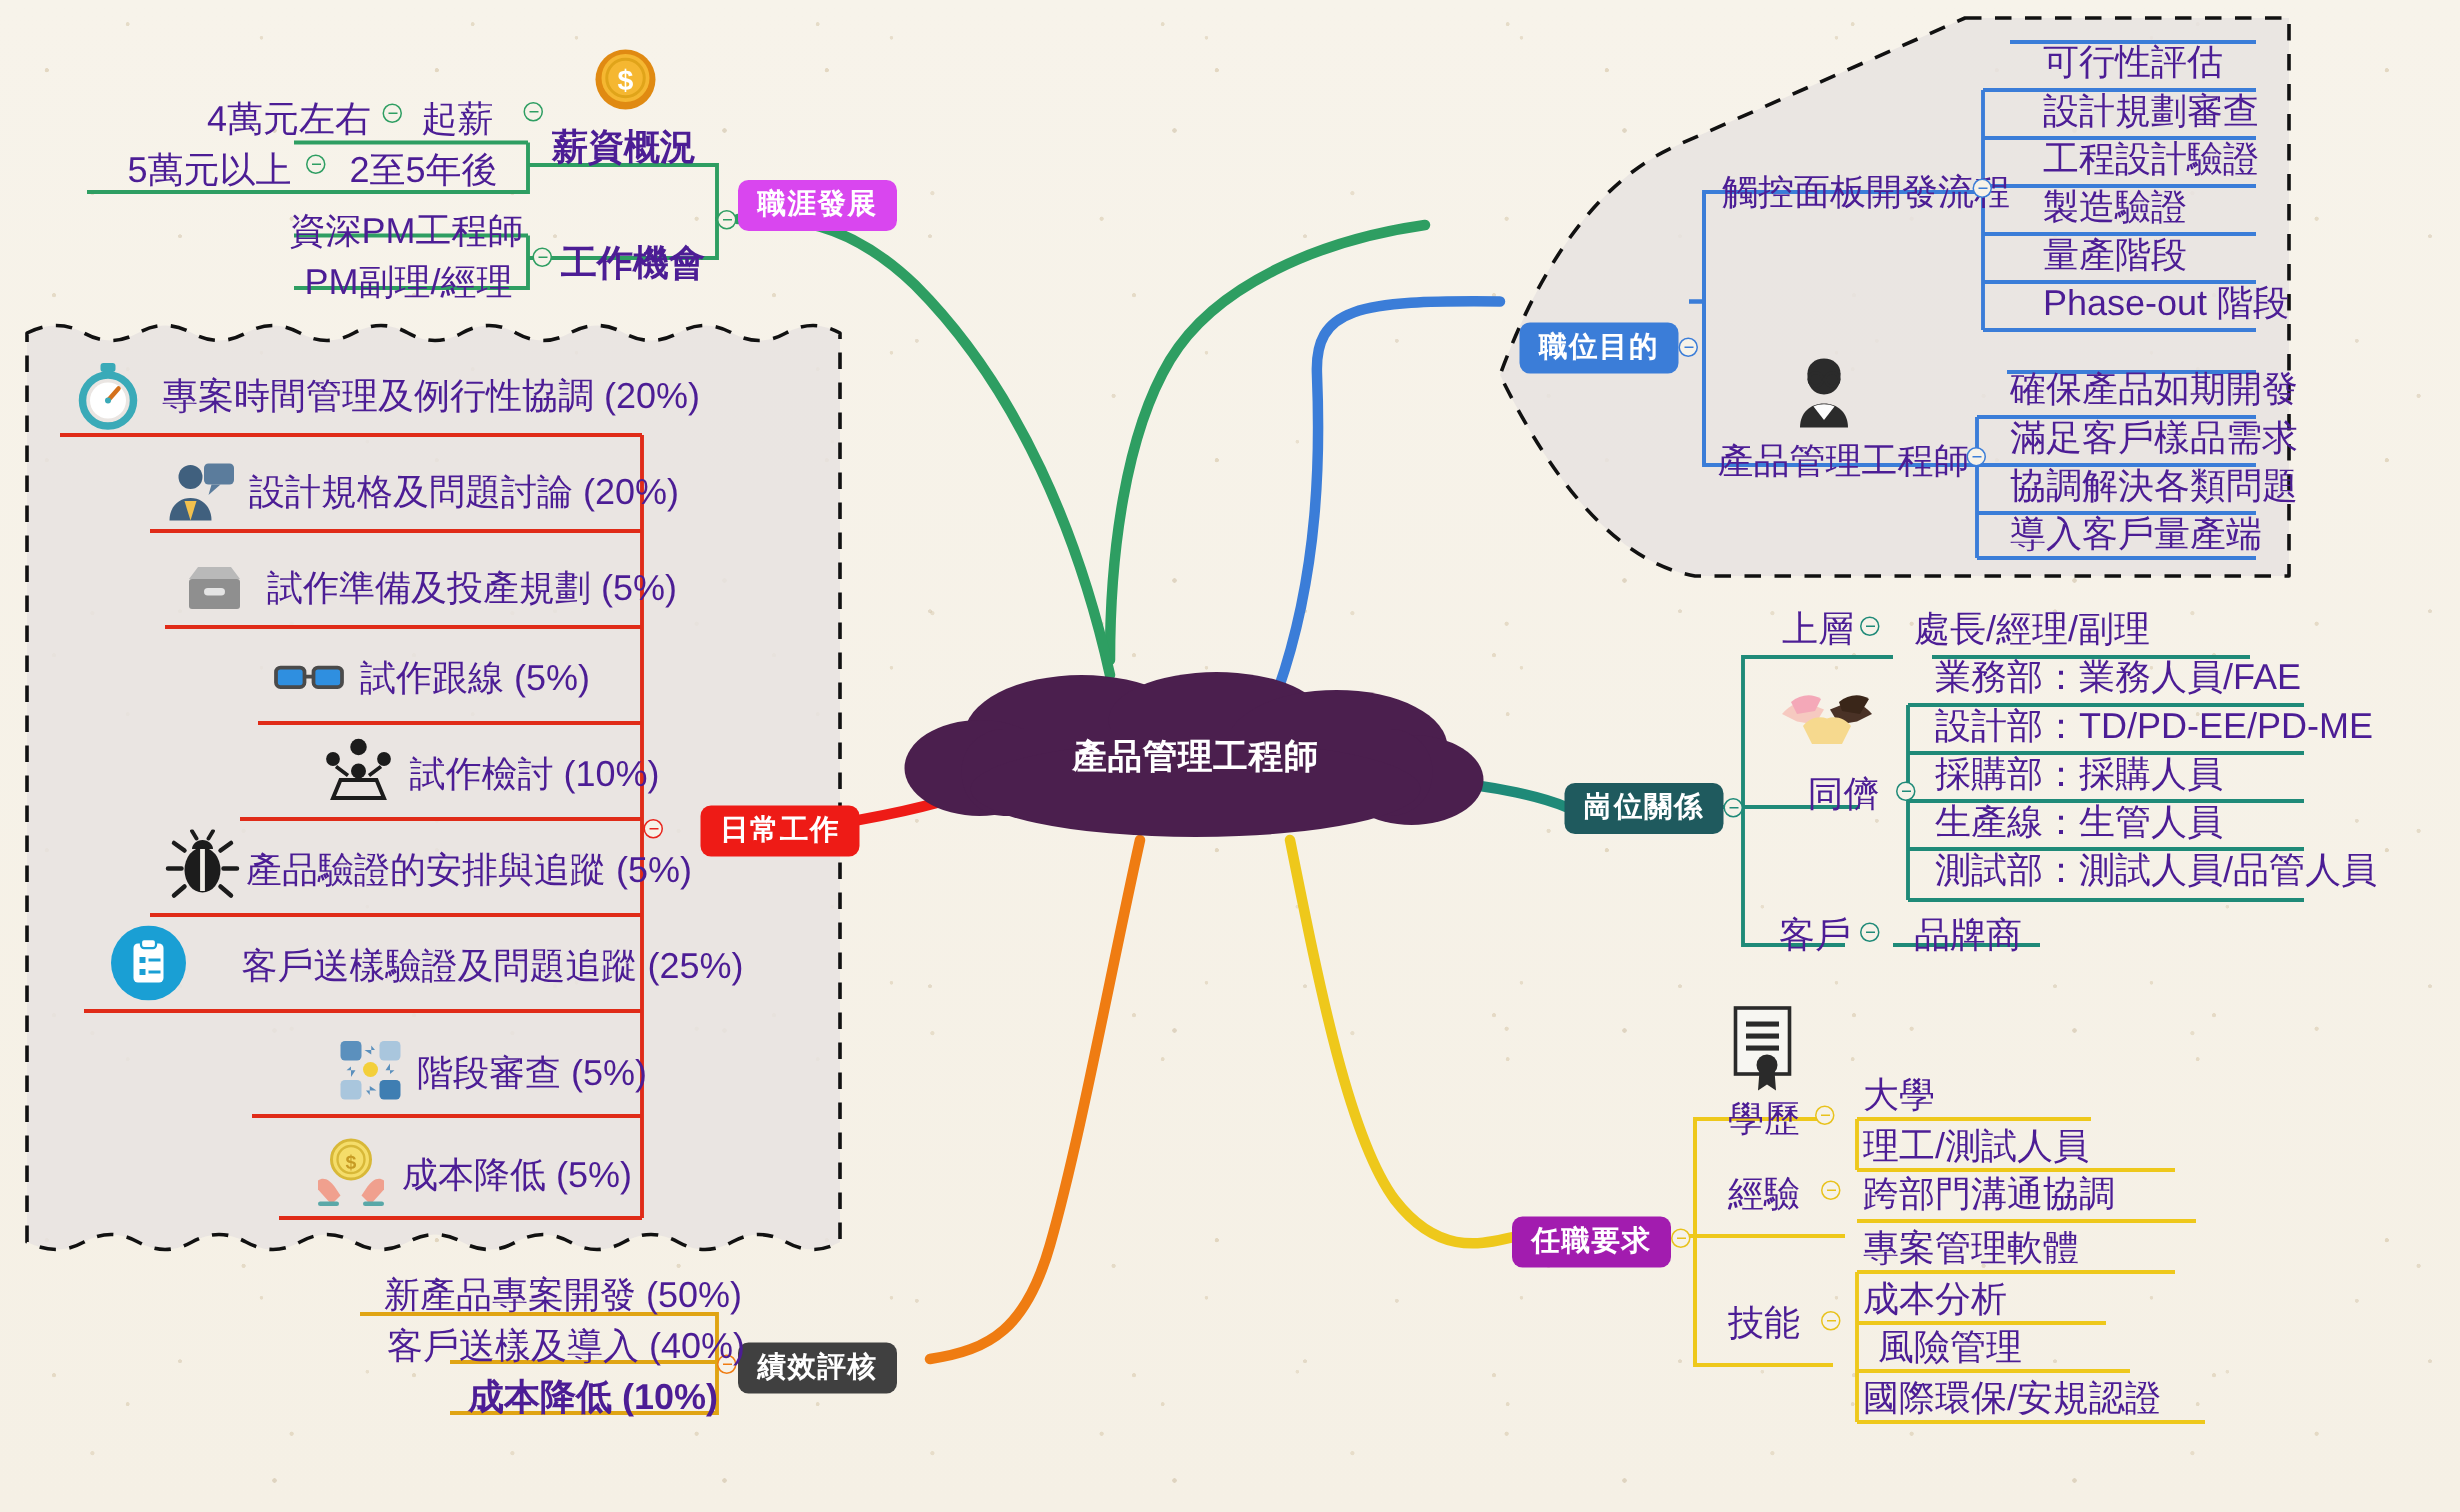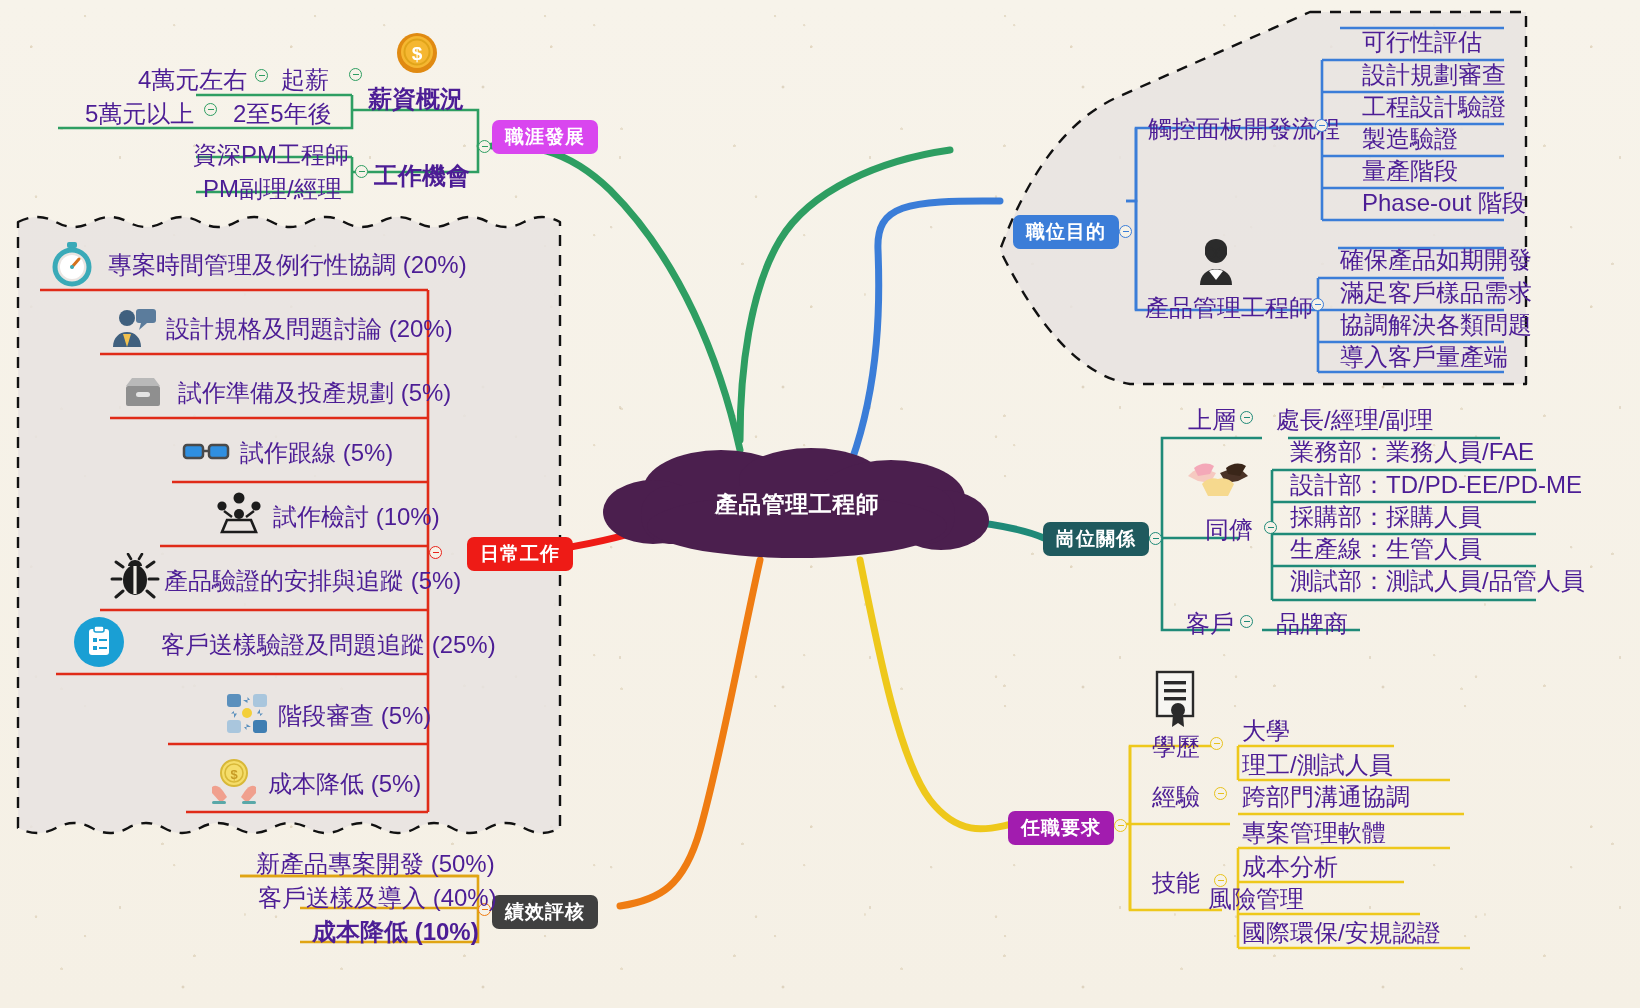--- a/index.html
+++ b/index.html
@@ -380,14 +380,14 @@
 <div class="t" style="left:1242px;top:753px;">理工/測試人員</div>
 
 <div class="t" style="left:1152px;top:785px;">經驗</div>
 <div class="tog y" style="left:1214px;top:787px;"></div>
 <div class="t" style="left:1242px;top:785px;">跨部門溝通協調</div>
 
 <div class="t" style="left:1152px;top:871px;">技能</div>
 <div class="tog y" style="left:1214px;top:874px;"></div>
 <div class="t" style="left:1242px;top:821px;">專案管理軟體</div>
 <div class="t" style="left:1242px;top:855px;">成本分析</div>
-<div class="t" style="left:1208px;top:887px;">風險管理</div>
+<div class="t" style="left:1252px;top:887px;">風險管理</div>
 <div class="t" style="left:1242px;top:921px;">國際環保/安規認證</div>
 
 </body></html>

